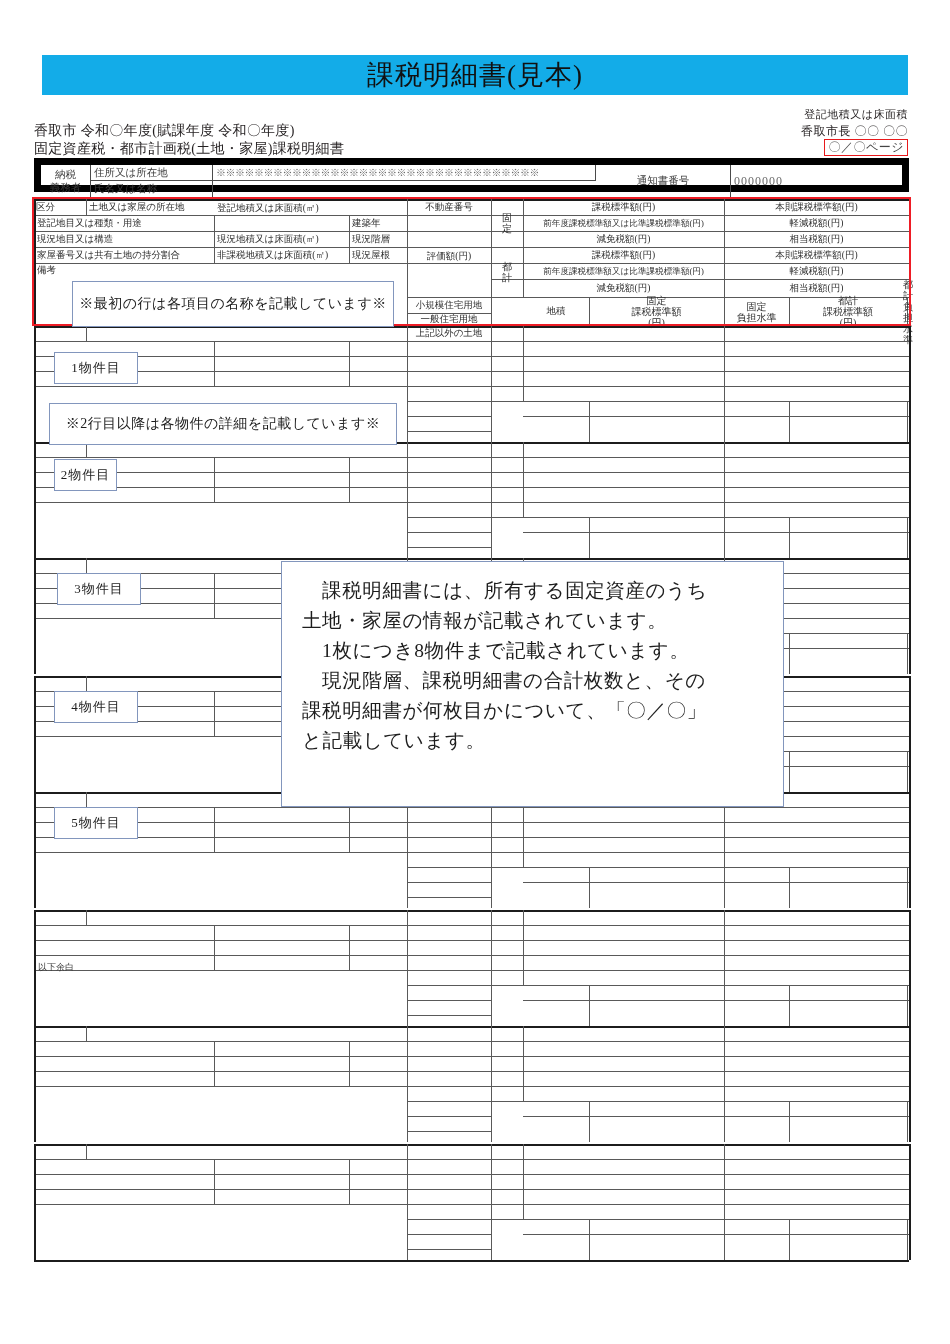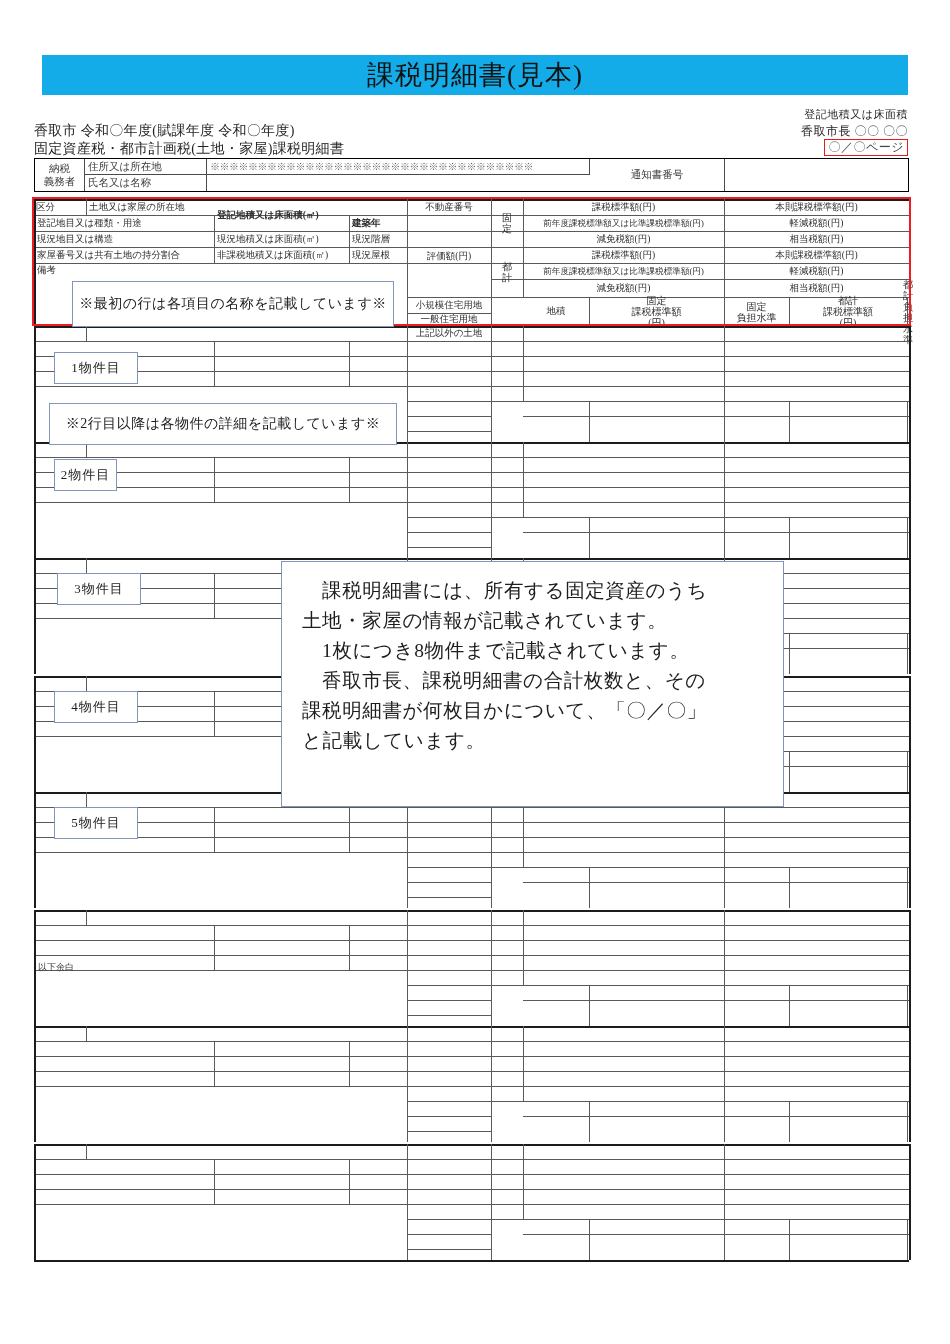--- a/index.html
+++ b/index.html
@@ -30,21 +30,21 @@
   .pagebox{
     position:absolute;right:42px;top:139px;
     border:1.6px solid #e8191b;padding:0 3px;
     font-size:12px;line-height:15px;letter-spacing:.5px;color:#444;
     background:#fff;
   }
 
   
   .tp{
     position:absolute;left:34px;top:158px;width:875px;height:34px;
-    border:1px solid #000000;box-sizing:border-box;
+    border:7px solid #000000;box-sizing:border-box;
   }
   .tp .cell{position:absolute;box-sizing:border-box;font-size:10.5px;color:#3a3a3a;}
   .tp .bd-r{border-right:1px solid #4a4a4a;}
   .tp .bd-b{border-bottom:1px solid #4a4a4a;}
   .tp .lbl{display:flex;align-items:center;padding-left:3px;}
   .tp .ctr{display:flex;align-items:center;justify-content:center;}
 
   .tp-c0{left:0;top:0;width:50px;height:32px;}
   .tp-c0 .two{width:100%;text-align:center;line-height:13px;font-size:10.5px;}
   .tp-c1{left:50px;top:0;width:122px;height:16px;}
@@ -122,20 +122,23 @@
       <div>納税</div>
       <div>義務者</div>
     </div>
   </div>
   <div class="cell tp-c1 bd-r bd-b lbl">住所又は所在地</div>
   <div class="cell tp-c2 bd-r lbl">氏名又は名称</div>
   <div class="cell tp-c3 bd-r bd-b lbl">
     <span class="mask">※※※※※※※※※※※※※※※※※※※※※※※※※※※※※※※※※※</span>
   </div>
   <div class="cell tp-c5 bd-r ctr">通知書番号</div>
+  <div class="cell tp-c6 lbl">
+    <span class="val">0000000</span>
+  </div>
 </div>
 
 <div class="grid" id="grid">
     <div class="ln h th" style="left: 0px; top: 0px; width: 875px;"></div>
     <div class="ln h" style="left: 0px; top: 16px; width: 457px;"></div>
     <div class="ln h" style="left: 0px; top: 32px; width: 457px;"></div>
     <div class="ln h" style="left: 0px; top: 48px; width: 457px;"></div>
     <div class="ln h" style="left: 0px; top: 64px; width: 457px;"></div>
     <div class="ln h" style="left: 457px; top: 16px; width: 418px;"></div>
     <div class="ln h" style="left: 457px; top: 32px; width: 418px;"></div>
@@ -154,22 +157,22 @@
     <div class="ln v" style="left: 489px; top: 0px; height: 98px;"></div>
     <div class="ln v" style="left: 690px; top: 0px; height: 98px;"></div>
     <div class="ln v th" style="left: 875px; top: 0px; height: 127px;"></div>
     <div class="ln v" style="left: 555px; top: 98px; height: 29px;"></div>
     <div class="ln v" style="left: 690px; top: 98px; height: 29px;"></div>
     <div class="ln v" style="left: 755px; top: 98px; height: 29px;"></div>
     <div class="ln v" style="left: 873px; top: 98px; height: 29px;"></div>
     <div class="gcell " style="left: 2px; top: 0px; width: 48px; height: 16px; justify-content: flex-start;">区分</div>
     <div class="gcell " style="left: 55px; top: 0px; width: 160px; height: 16px; justify-content: flex-start;">土地又は家屋の所在地</div>
     <div class="gcell " style="left: 3px; top: 16px; width: 177px; height: 16px; justify-content: flex-start;">登記地目又は種類・用途</div>
-    <div class="gcell " style="left: 183px; top: 8px; width: 132px; height: 16px; justify-content: flex-start; font-weight: bold;">登記地積又は床面積(㎡)</div>
-    <div class="gcell " style="left: 318px; top: 16px; width: 55px; height: 16px; justify-content: flex-start; font-weight: bold;">建築年</div>
+    <div class="gcell " style="left: 183px; top: 1px; width: 132px; height: 16px; justify-content: flex-start;">登記地積又は床面積(㎡)</div>
+    <div class="gcell " style="left: 318px; top: 16px; width: 55px; height: 16px; justify-content: flex-start;">建築年</div>
     <div class="gcell " style="left: 3px; top: 32px; width: 177px; height: 16px; justify-content: flex-start;">現況地目又は構造</div>
     <div class="gcell " style="left: 183px; top: 32px; width: 132px; height: 16px; justify-content: flex-start;">現況地積又は床面積(㎡)</div>
     <div class="gcell " style="left: 318px; top: 32px; width: 55px; height: 16px; justify-content: flex-start;">現況階層</div>
     <div class="gcell " style="left: 3px; top: 48px; width: 177px; height: 16px; justify-content: flex-start;">家屋番号又は共有土地の持分割合</div>
     <div class="gcell " style="left: 183px; top: 48px; width: 132px; height: 16px; justify-content: flex-start;">非課税地積又は床面積(㎡)</div>
     <div class="gcell " style="left: 318px; top: 48px; width: 55px; height: 16px; justify-content: flex-start;">現況屋根</div>
     <div class="gcell " style="left: 3px; top: 64px; width: 60px; height: 14px; justify-content: flex-start;">備考</div>
     <div class="gcell " style="left: 373px; top: 0px; width: 84px; height: 16px;">不動産番号</div>
     <div class="gcell " style="left: 373px; top: 16px; width: 84px; height: 82px;">評価額(円)</div>
     <div class="gcell " style="left: 373px; top: 98px; width: 84px; height: 16px;">小規模住宅用地</div>
@@ -442,21 +445,21 @@
   </div>
 
 <div class="redbox"></div>
 
 <div class="note note-1">※最初の行は各項目の名称を記載しています※</div>
 <div class="note note-2">※2行目以降は各物件の詳細を記載しています※</div>
 <div class="note note-big" id="callout">
     <p>　課税明細書には、所有する固定資産のうち</p>
     <p>土地・家屋の情報が記載されています。</p>
     <p>　1枚につき8物件まで記載されています。</p>
-    <p>　香取市長、課税明細書の合計枚数と、その</p>
+    <p>　現況階層、課税明細書の合計枚数と、その</p>
     <p>課税明細書が何枚目かについて、「〇／〇」</p>
     <p>と記載しています。</p>
   </div>
 
 <div class="itembox" style="left:54px;top:352px;width:84px;height:32px;">1物件目</div>
 <div class="itembox" style="left:54px;top:459px;width:63px;height:32px;">2物件目</div>
 <div class="itembox" style="left:57px;top:573px;width:84px;height:32px;">3物件目</div>
 <div class="itembox" style="left:54px;top:691px;width:84px;height:32px;">4物件目</div>
 <div class="itembox" style="left:54px;top:807px;width:84px;height:32px;">5物件目</div>
 

